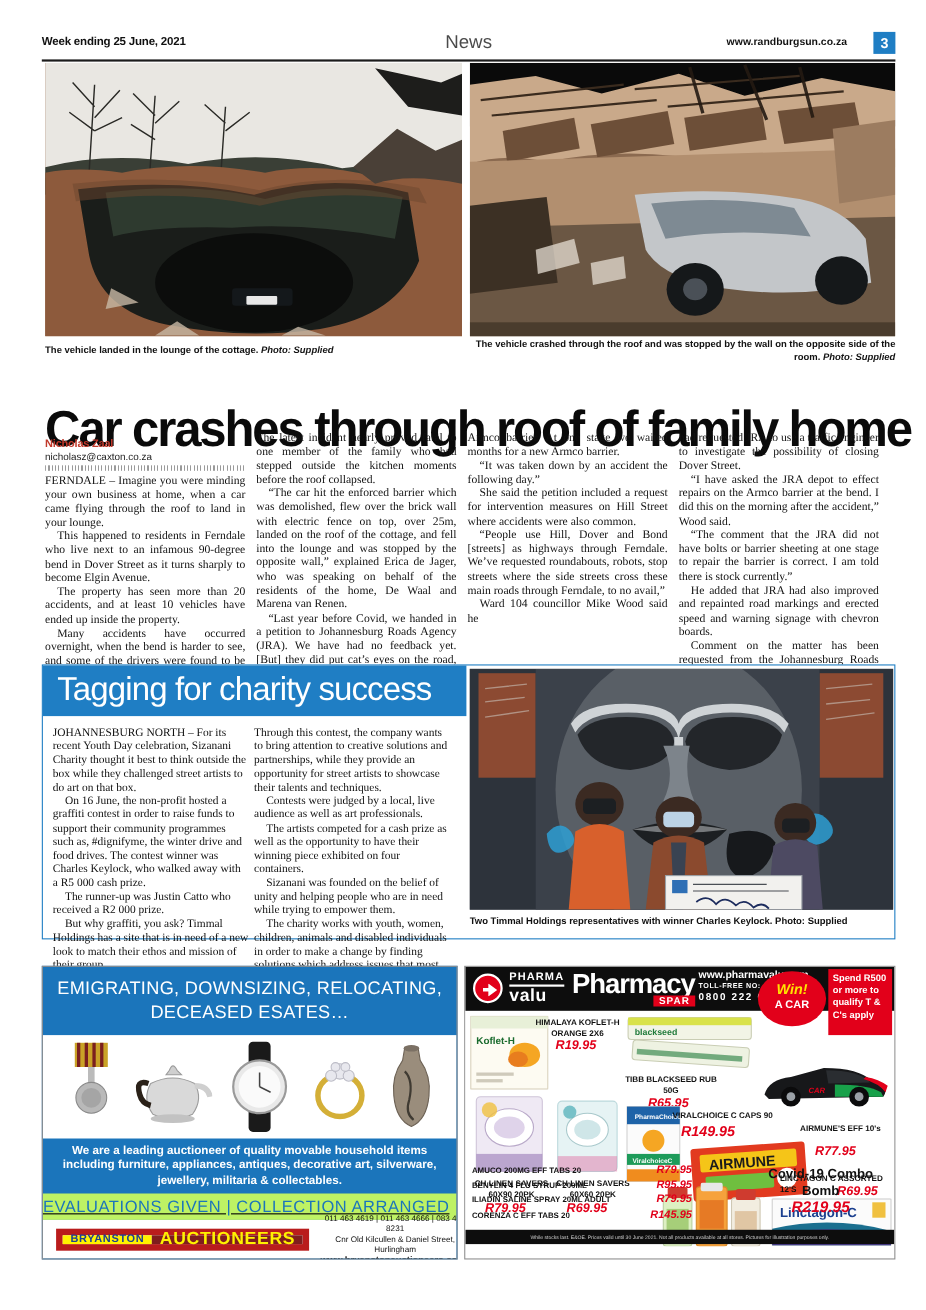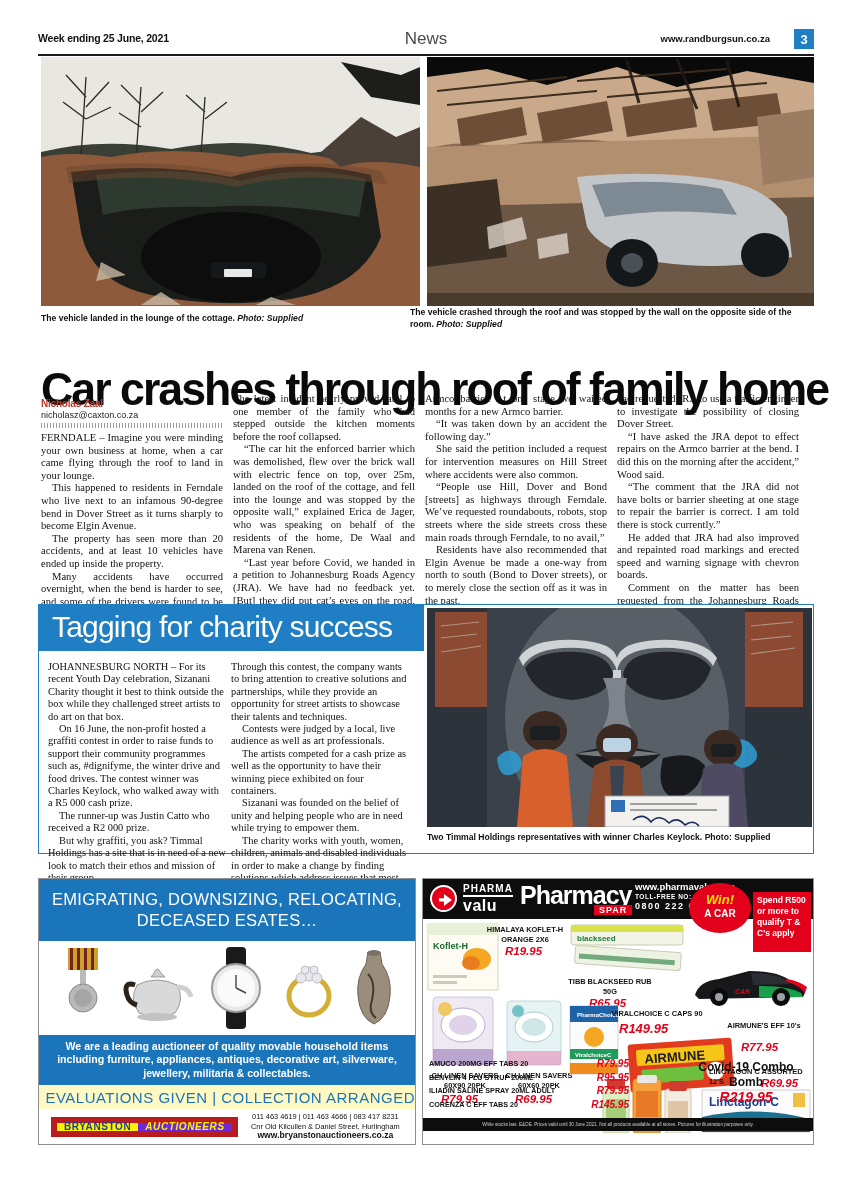--- a/index.html
+++ b/index.html
@@ -47,21 +47,21 @@
   .photo-2 { left:427px; top:57px; width:387px; height:249px; }
   .ph-img { width:100%; height:100%; position:relative; }
 
   .cap {
     position:absolute;
     font-family:"Liberation Sans", sans-serif;
     font-weight:bold; font-size:8.6px; line-height:11.5px; color:#111;
   }
   .cap .it { font-style:italic; }
   .cap-1 { left:41px; top:313px; width:379px; }
-  .cap-2 { left:410px; top:307px; width:387px; }
+  .cap-2 { left:427px; top:307px; width:387px;text-align:right; }
 
   
   .headline {
     position:absolute; left:41px; top:332px; width:776px;
     font-family:"Liberation Sans", sans-serif;
     font-weight:bold; font-size:46px; line-height:52px;
     letter-spacing:-2.0px;
     color:#0a0a0a;
     transform: scaleX(0.97);
     transform-origin: left center;
@@ -150,41 +150,42 @@
   }
   .ad-l-body {
     height:50px; display:flex; align-items:center; justify-content:center;
     text-align:center; padding:0 14px;
   }
   .ad-l-body span {
     color:#fff; font-family:"Liberation Sans", sans-serif; font-weight:bold;
     font-size:10.6px; line-height:13.5px;
   }
   .ad-l-yellow {
-    height:24px; background:#fef9c3; display:flex; align-items:center;
-    justify-content:flex-end;
+    height:24px; background:#bef264; display:flex; align-items:center;
+    justify-content:flex-start;
+    text-decoration:underline;
   }
   .ad-l-yellow span {
     color:#1b75bb; font-family:"Liberation Sans", sans-serif;
     font-size:15px; letter-spacing:0.5px;
   }
   .ad-l-foot {
     height:35px; background:#fff; display:flex; align-items:center;
     padding:0 12px; gap:10px;
   }
   .logo-box { display:flex; height:20px; border:6px solid #b91c1c; }
   .logo-a {
     background:#fff200; color:#1b3f94;
     font-family:"Liberation Sans", sans-serif; font-weight:bold; font-size:10px;
     display:flex; align-items:center; padding:0 7px; letter-spacing:0.6px;
   }
   .logo-b {
-    background:#6d28d9; color:#fff200;
-    font-family:"Liberation Sans", sans-serif; font-weight:bold; font-size:10px;
-    display:flex; align-items:center; padding:0 7px; letter-spacing:0.6px;font-style:italic;
+    background:#7f1d1d; color:#fff200;
+    font-family:"Liberation Sans", sans-serif; font-weight:bold; font-size:16px;
+    display:flex; align-items:center; padding:0 7px; letter-spacing:0.6px;
   }
   .ad-l-contact {
     font-family:"Liberation Sans", sans-serif; font-size:7.4px;
     line-height:9.4px; color:#111; text-align:center; flex:1;
   }
   .ad-l-contact .web { font-weight:bold; font-size:8.6px;text-align:center; }
 
   .ad-right {
     position:absolute; left:422px; top:878px; width:392px; height:267px;
     border:1px solid #8f8f8f; background:#ffffff; overflow:hidden;
@@ -237,21 +238,21 @@
   }
   .pv-win {
     position:absolute; right:62px; top:4px; width:62px; height:50px;
     border-radius:50%; background:#e2001a; color:#ffe400;
     font-family:"Liberation Sans", sans-serif; font-weight:bold;
     font-size:13px; text-align:center; line-height:14px; padding-top:10px;
     font-style:italic; z-index:6;
   }
   .pv-win small { display:block; font-size:10px; color:#fff; font-style:normal;}
   .pv-spend {
-    position:absolute; right:2px; top:13px; width:58px; height:60px;
+    position:absolute; right:2px; top:2px; width:58px; height:60px;
     background:#e2001a; color:#fff;
     font-family:"Liberation Sans", sans-serif; font-weight:bold;
     font-size:8.5px; line-height:11px; text-align:left; padding:3px 4px; z-index:5;
   }
   .pv-body { position:relative; height:212px; background:#fff; }
   .pv-lbl {
     position:absolute; font-family:"Liberation Sans", sans-serif;
     font-weight:bold; font-size:7.4px; color:#111; line-height:9.5px;
     text-align:center;
   }
@@ -381,21 +382,20 @@
   <div class="col col-2">
     <p class="first">The latest incident nearly proved fatal to one member of the family who had stepped outside the kitchen moments before the roof collapsed.</p>
     <p>“The car hit the enforced barrier which was demolished, flew over the brick wall with electric fence on top, over 25m, landed on the roof of the cottage, and fell into the lounge and was stopped by the opposite wall,” explained Erica de Jager, who was speaking on behalf of the residents of the home, De Waal and Marena van Renen.</p>
     <p>“Last year before Covid, we handed in a petition to Johannesburg Roads Agency (JRA). We have had no feedback yet. [But] they did put cat’s eyes on the road, put up a solar-powered flashing light [which got stolen] and are constantly replacing the</p>
   </div>
   <div class="col col-3">
     <p class="first">Armco barrier. At one stage we waited months for a new Armco barrier.</p>
     <p>“It was taken down by an accident the following day.”</p>
     <p>She said the petition included a request for intervention measures on Hill Street where accidents were also common.</p>
     <p>“People use Hill, Dover and Bond [streets] as highways through Ferndale. We’ve requested roundabouts, robots, stop streets where the side streets cross these main roads through Ferndale, to no avail,”</p>
-    <p>Residents have also recommended that Elgin Avenue be made a one-way from north to south (Bond to Dover streets), or to merely close the section off as it was in the past.</p>
     <p>Ward 104 councillor Mike Wood said he</p>
   </div>
   <div class="col col-4">
     <p class="first">had requested JRA to use a traffic engineer to investigate the possibility of closing Dover Street.</p>
     <p>“I have asked the JRA depot to effect repairs on the Armco barrier at the bend. I did this on the morning after the accident,” Wood said.</p>
     <p>“The comment that the JRA did not have bolts or barrier sheeting at one stage to repair the barrier is correct. I am told there is stock currently.”</p>
     <p>He added that JRA had also improved and repainted road markings and erected speed and warning signage with chevron boards.</p>
     <p>Comment on the matter has been requested from the Johannesburg Roads Agency, and Randburg Sun will report on any updates that follow.</p>
   </div>
 

